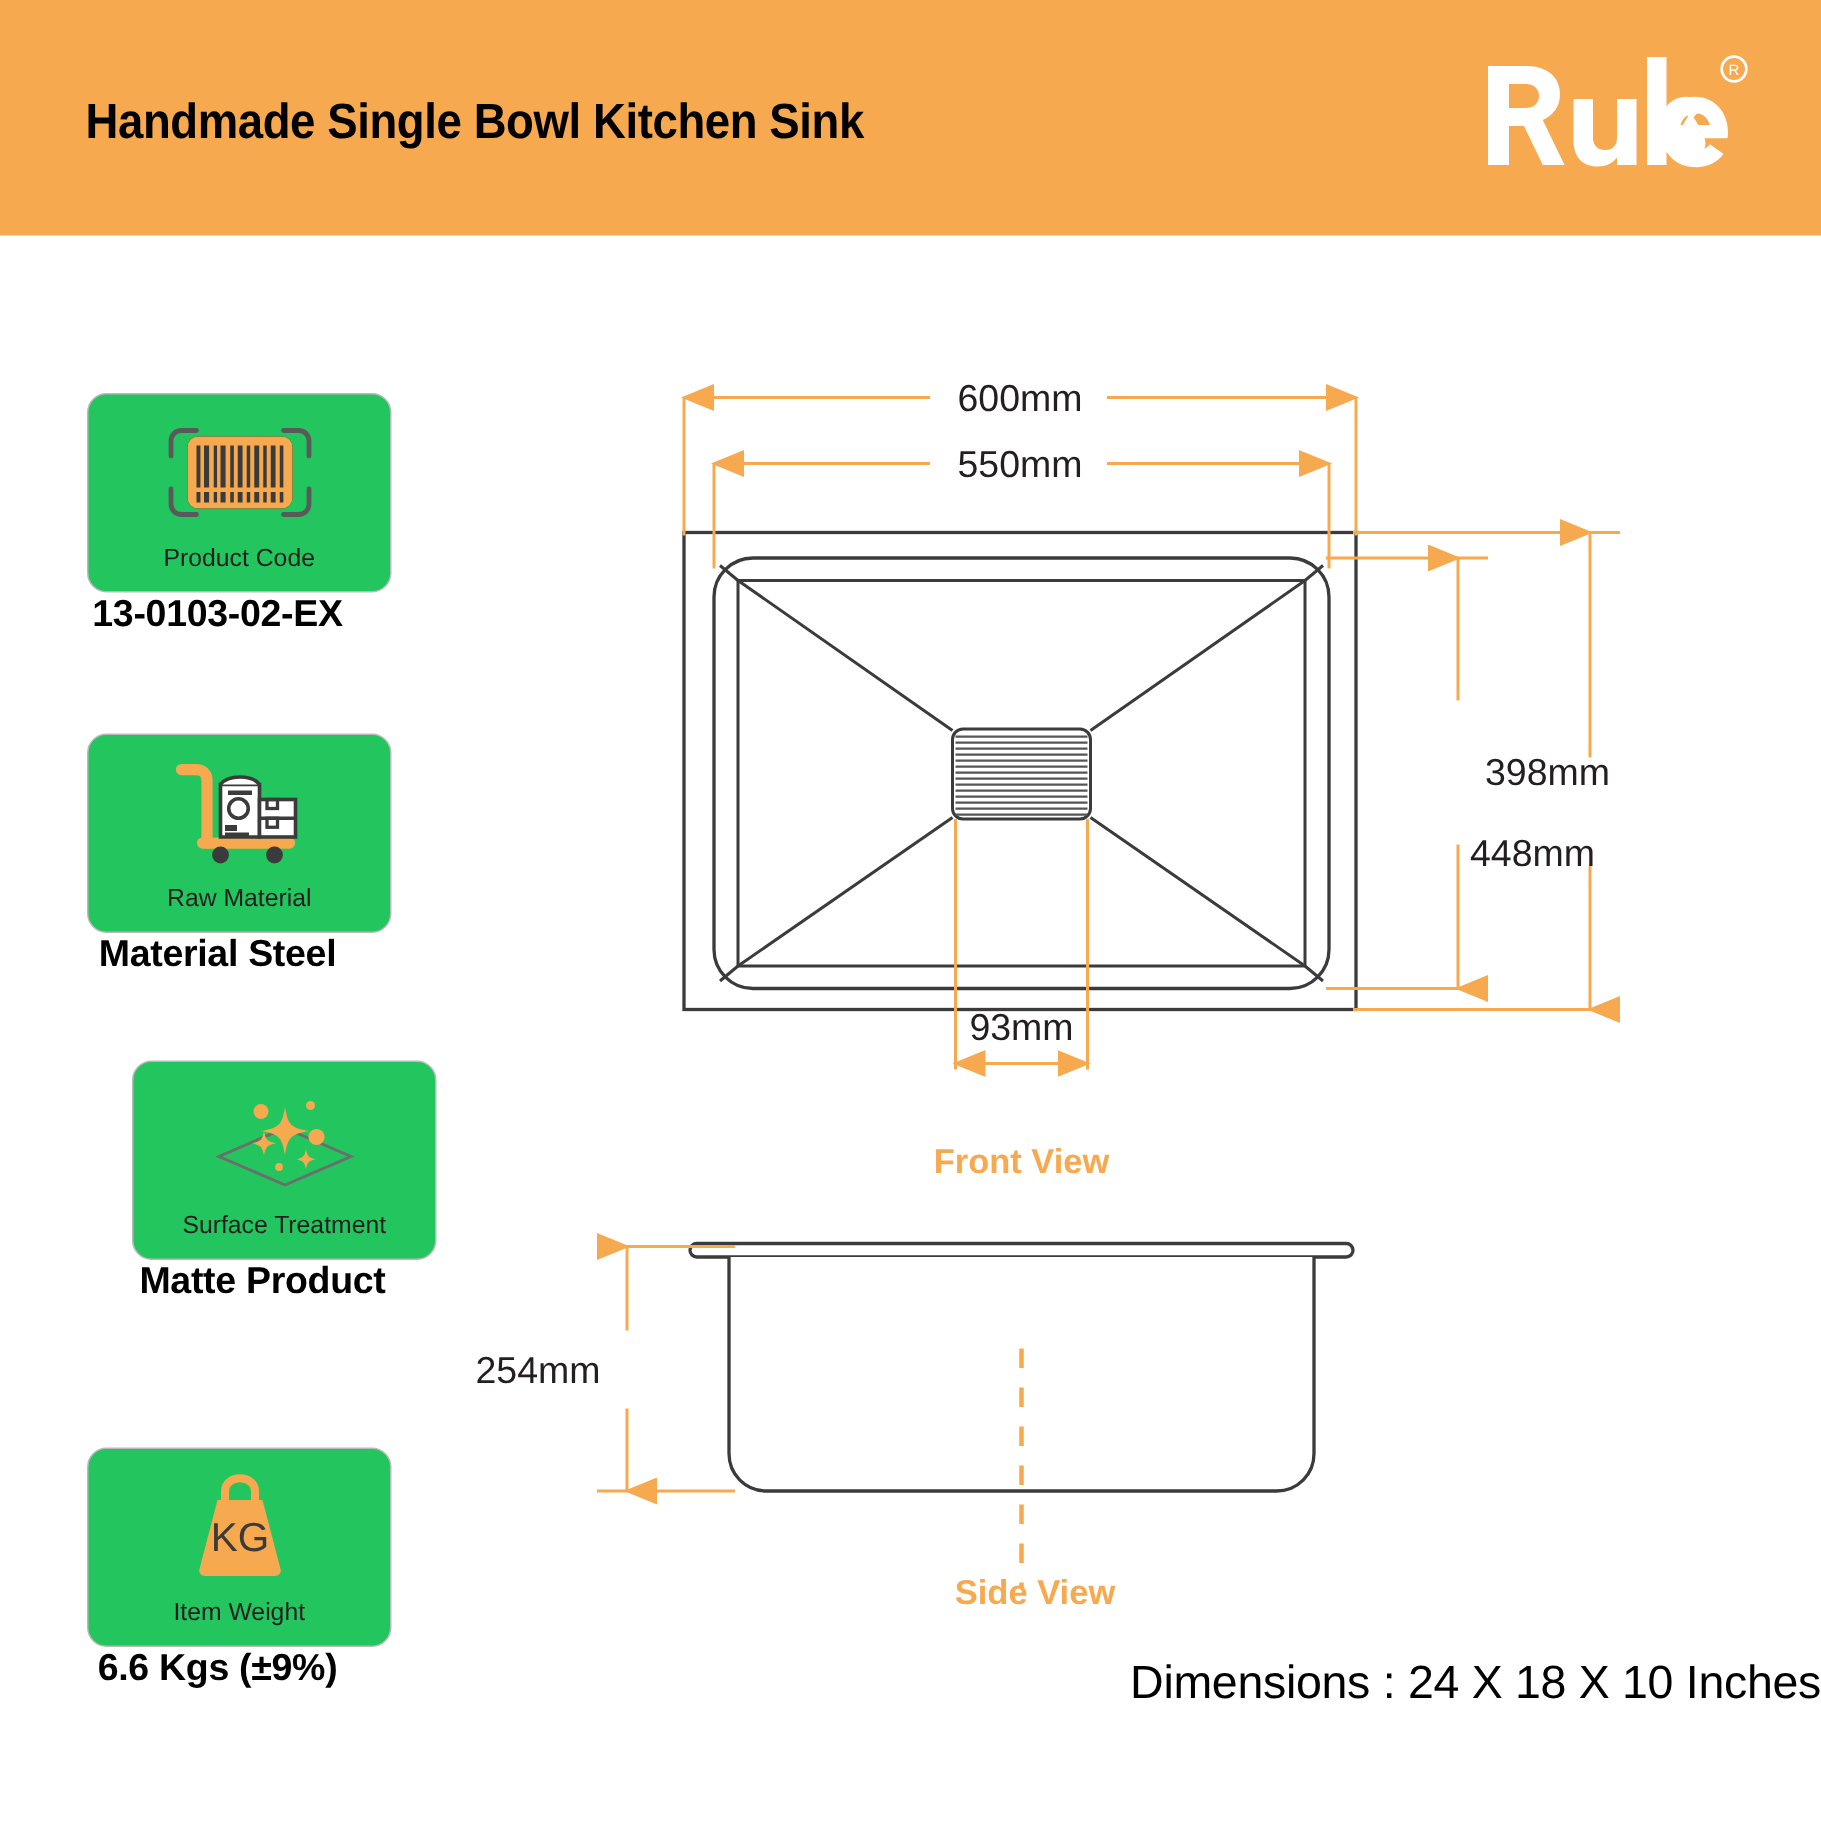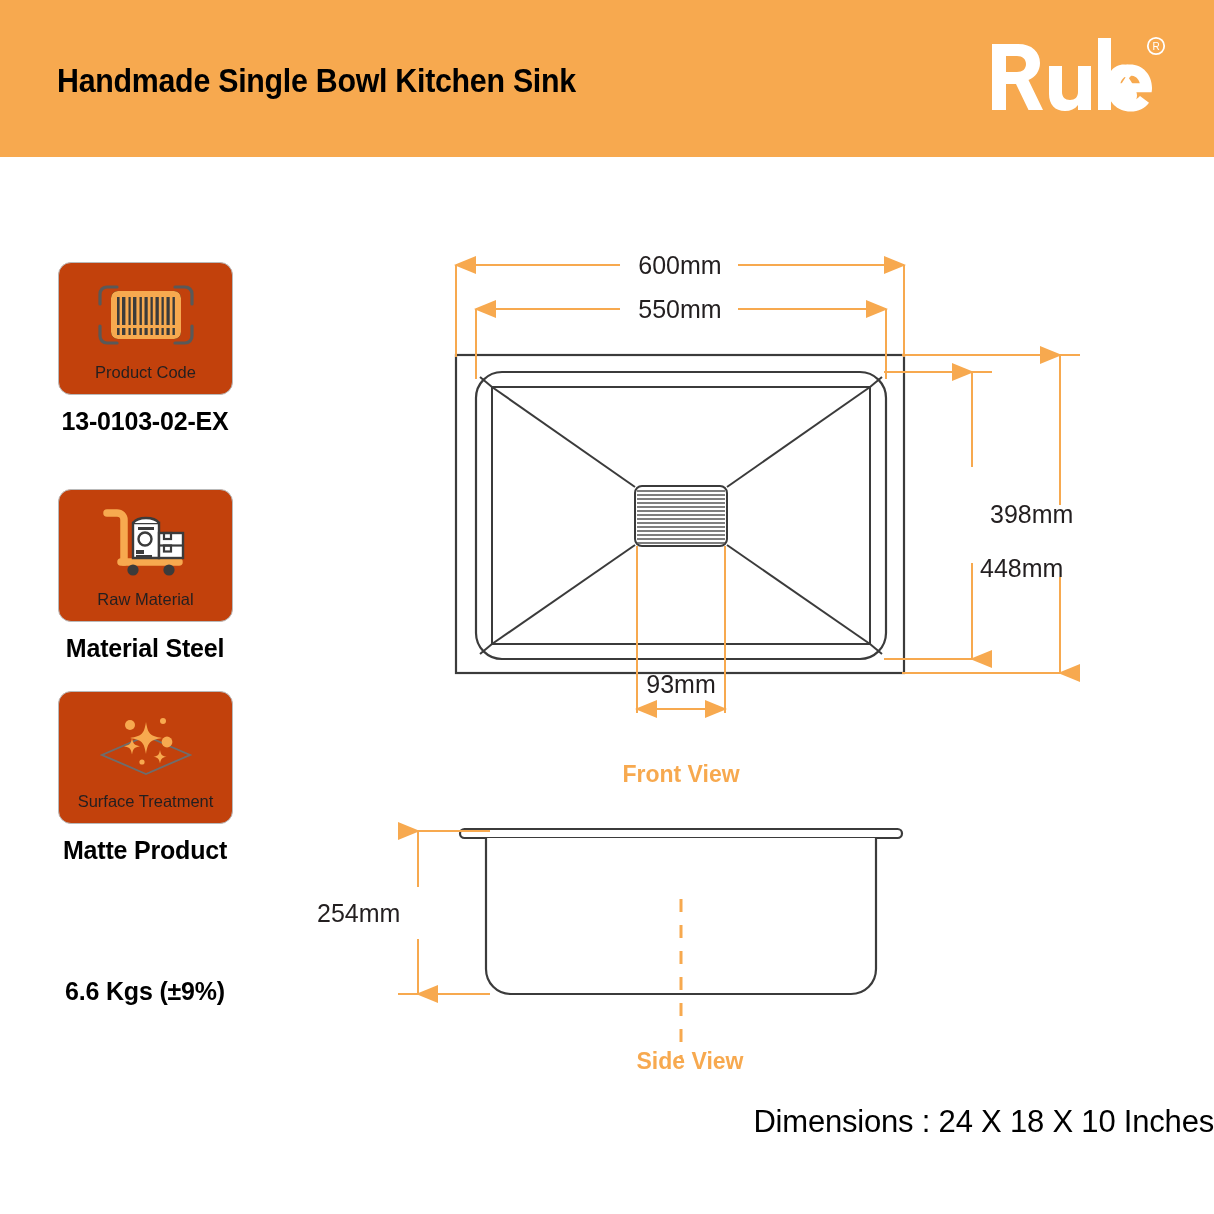--- a/index.html
+++ b/index.html
@@ -36,56 +36,55 @@
   #brand-logo {
     position: absolute;
     right: 48px; top: 34px;
     width: 180px; height: 86px;
   }
 
   
   .spec-block { position: absolute; left: 0; width: 290px; }
   .spec-card {
     position: relative;
-    width: 175px; height: 133px;
+    width: 203px; height: 133px;
     margin-left: 58px;
     border: 1.4px solid #b9b9b9;
     border-radius: 13px;
-    background: #c2410c;
+    background: #22c55e;
   }
   .spec-icon-wrap {
     position: absolute;
     left: 0; right: 0; top: 14px;
     height: 76px;
     display: flex; align-items: center; justify-content: center;
   }
   .spec-card-label {
     position: absolute;
     left: 0; right: 0; bottom: 14px;
     text-align: center;
     font-size: 16.5px;
     color: #231f20;
     line-height: 1;
   }
   .spec-value {
     width: 290px;
     text-align: center;
     padding-left: 0;
-    margin-top: 12px;
     font-size: 25px;
     font-weight: bold;
     color: #000000;
     line-height: 1.14;
     letter-spacing: -0.2px;
   }
 
   
   #block-product-code  { top: 262px; }
   #block-raw-material  { top: 489px; }
-  #block-surface       { top: 691px; }
+  #block-surface       { top: 707px; padding-left: 30px; }
   #block-weight        { top: 965px; }
 
   
   #drawing {
     position: absolute;
     left: 290px; top: 157px;
     width: 924px; height: 1057px;
   }
   #drawing svg { display: block; }
 
@@ -241,20 +240,32 @@
           <circle cx="77" cy="34" r="5.4" fill="#f7a94f"></circle>
           <circle cx="52" cy="54" r="2.6" fill="#f7a94f"></circle>
         </svg>
       </div>
       <div class="spec-card-label">Surface Treatment</div>
     </div>
     <div class="spec-value">Matte Product</div>
   </div>
 
   <div class="spec-block" id="block-weight">
+    <div class="spec-card">
+      <div class="spec-icon-wrap">
+        <svg width="96" height="76" viewBox="0 0 96 76">
+
+          <path d="M38 20 v-6 c0 -5 4.5 -8.5 10 -8.5 c5.5 0 10 3.5 10 8.5 v6" fill="none" stroke="#f7a94f" stroke-width="5.4" stroke-linecap="round"></path>
+
+          <path d="M33 20 h30 l12 46 c0.6 2.6 -1 4.6 -3.6 4.6 H24.6 c-2.6 0 -4.2 -2 -3.6 -4.6 Z" fill="#f7a94f"></path>
+          <text x="48" y="54" text-anchor="middle" font-family="Liberation Sans, sans-serif" font-size="27" fill="#3b3b3b">KG</text>
+        </svg>
+      </div>
+      <div class="spec-card-label">Item Weight</div>
+    </div>
     <div class="spec-value">6.6 Kgs (±9%)</div>
   </div>
 
   <div id="drawing">
     <svg width="924" height="1057" viewBox="0 0 924 1057">
 
       <defs>
         <marker id="arrL" markerWidth="11" markerHeight="9" refX="1" refY="4.5" orient="auto">
           <path d="M11 0 L0 4.5 L11 9 Z" fill="#f7a94f"></path>
         </marker>

